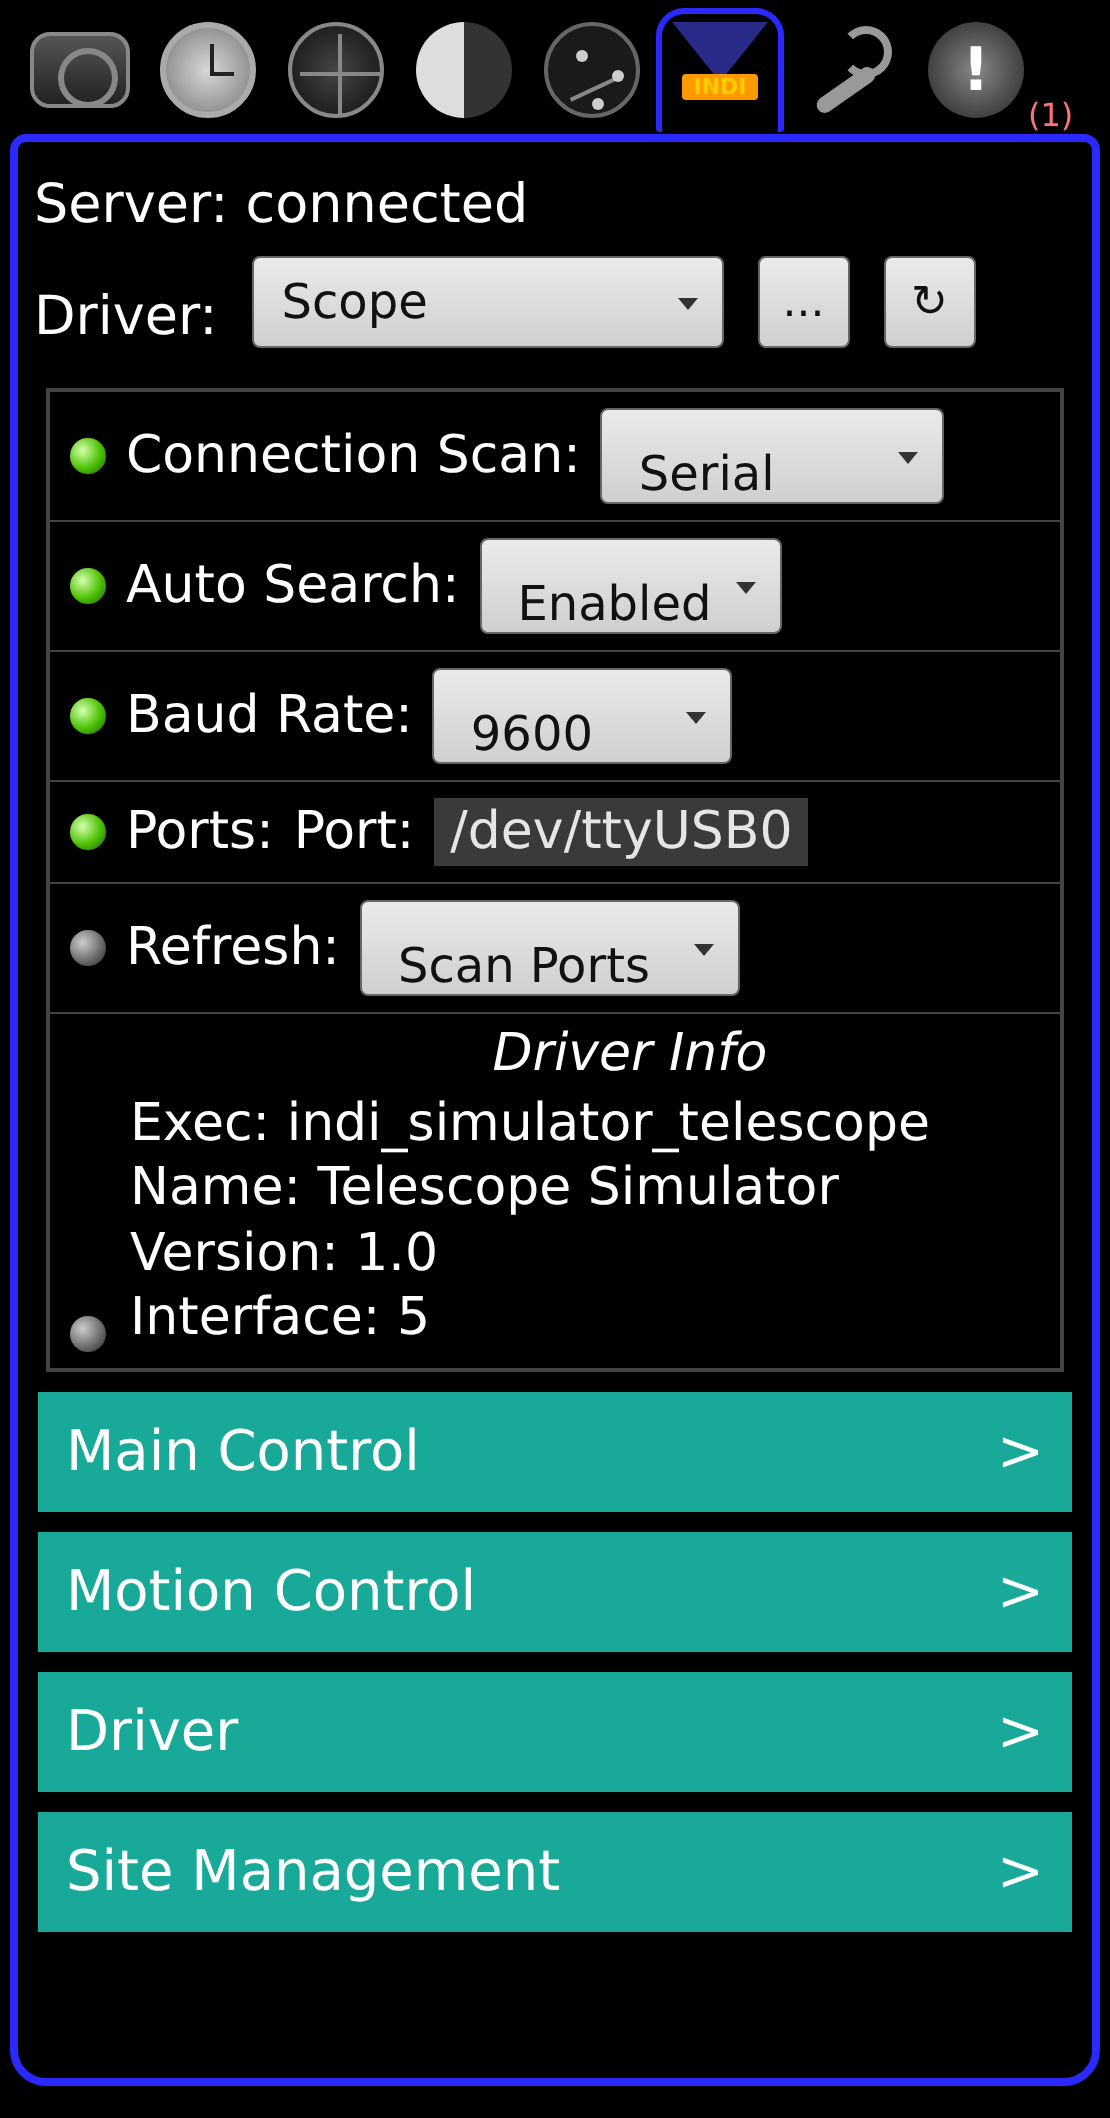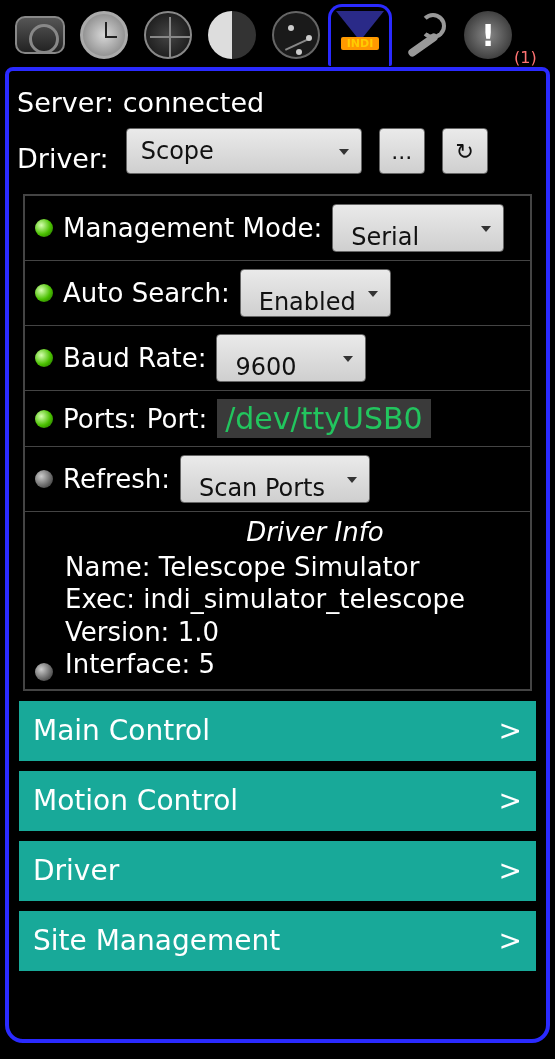--- a/index.html
+++ b/index.html
@@ -117,21 +117,21 @@
   .select-md{
     height:48px;
     background: linear-gradient(#eaeaea,#cfcfcf);
     border:1px solid #666;border-radius:4px;
     color:#111;font-size:24px;
     display:flex;align-items:flex-end;padding:0 34px 0 18px;
     position:relative;
   }
   .select-md::after{content:"";position:absolute;right:12px;top:21px;border-left:5px solid transparent;border-right:5px solid transparent;border-top:6px solid #333;}
   .inputbox{
-    background:#3a3a3a;color:#22c55e;font-size:30px;
+    background:#3a3a3a;color:#e5e5e5;font-size:26px;
     padding:2px 8px;
   }
   .driver-info{
     padding:4px 10px 8px 10px;
     border-top:1px solid #444;
     display:flex; gap:12px; align-items:flex-end;
   }
   .di-body{font-size:26px;line-height:1.25;}
   .di-title{font-style:italic;text-align:center;font-size:26px;margin-bottom:2px;margin-left:100px;}
 </style>
@@ -189,21 +189,21 @@
       </div>
     </div>
 
     <div class="groups">
 
       <div>
         <div class="group-body">
 
           <div class="row">
             <span class="led green"></span>
-            <span>Management Mode:</span>
+            <span>Connection Scan:</span>
             <div class="select-md" style="min-width:172px">
               <span>Serial</span>
             </div>
           </div>
 
           <div class="row">
             <span class="led green"></span>
             <span>Auto Search:</span>
             <div class="select-md" style="min-width:150px">
               <span>Enabled</span>
@@ -231,28 +231,28 @@
             <div class="select-md" style="min-width:190px">
               <span>Scan Ports</span>
             </div>
           </div>
 
           <div class="driver-info">
             <span class="led grey" style="margin-top:68px"></span>
             <div class="di-body">
               <div class="di-title">Driver Info</div>
               <div>
+                <span>Exec:</span>
+                <span>indi_simulator_telescope</span>
+              </div>
+              <div>
                 <span>Name:</span>
                 <span>Telescope Simulator</span>
               </div>
               <div>
-                <span>Exec:</span>
-                <span>indi_simulator_telescope</span>
-              </div>
-              <div>
                 <span>Version:</span>
                 <span>1.0</span>
               </div>
               <div>
                 <span>Interface:</span>
                 <span>5</span>
               </div>
             </div>
           </div>
 

